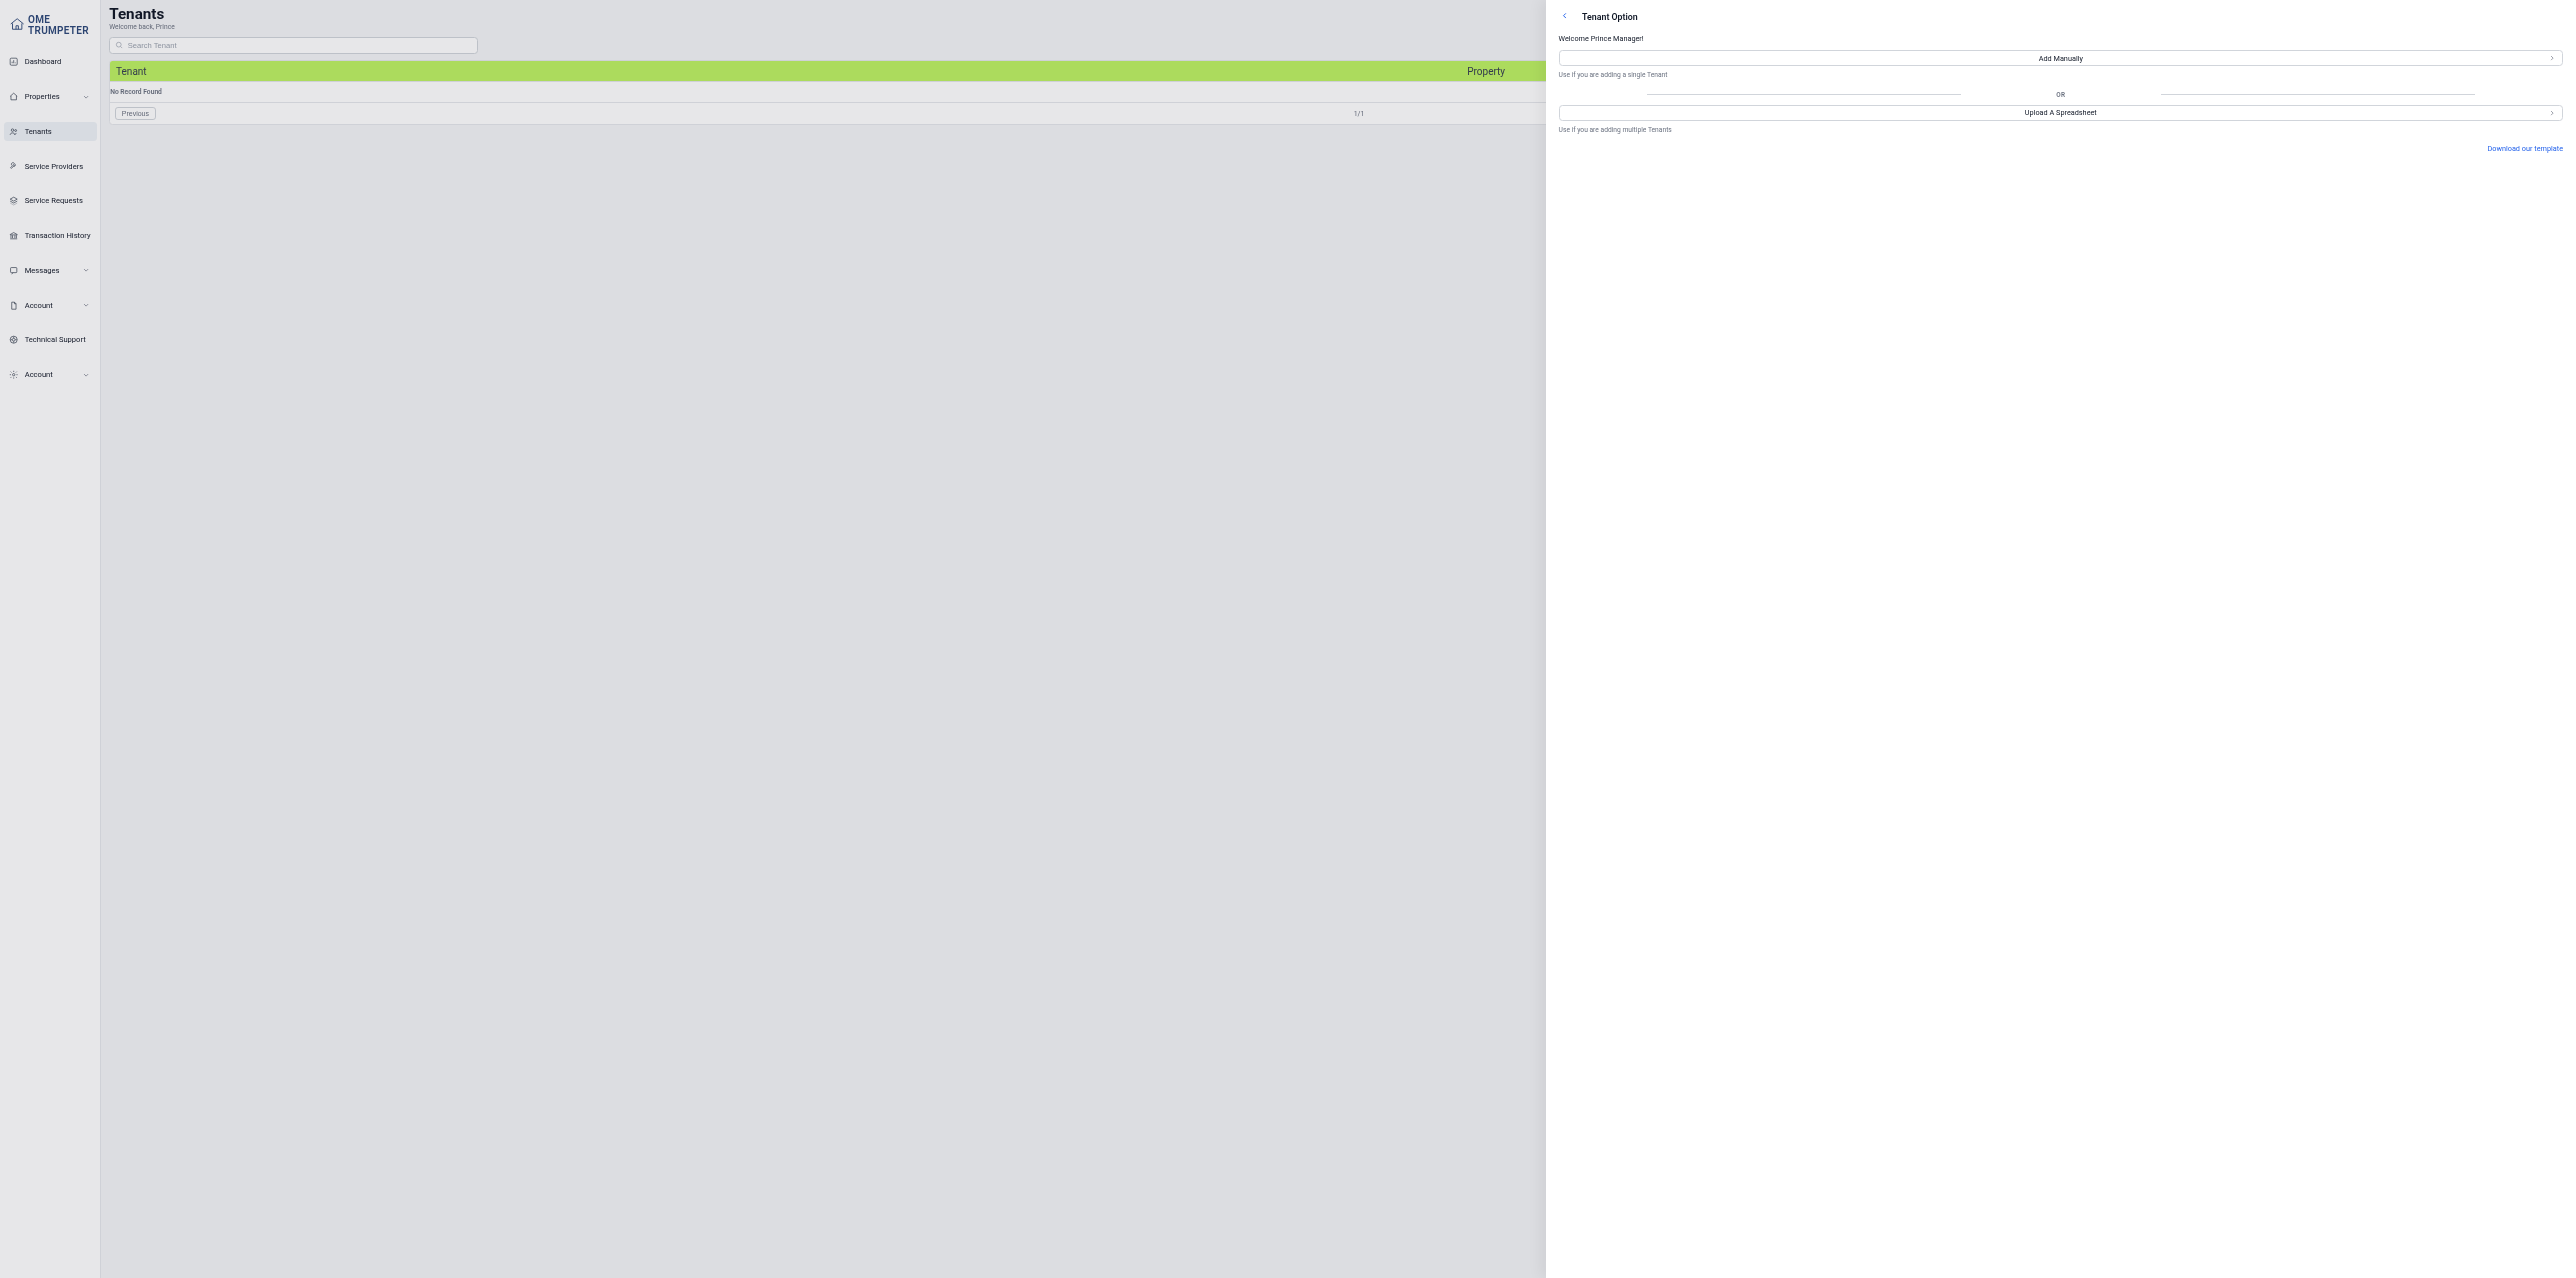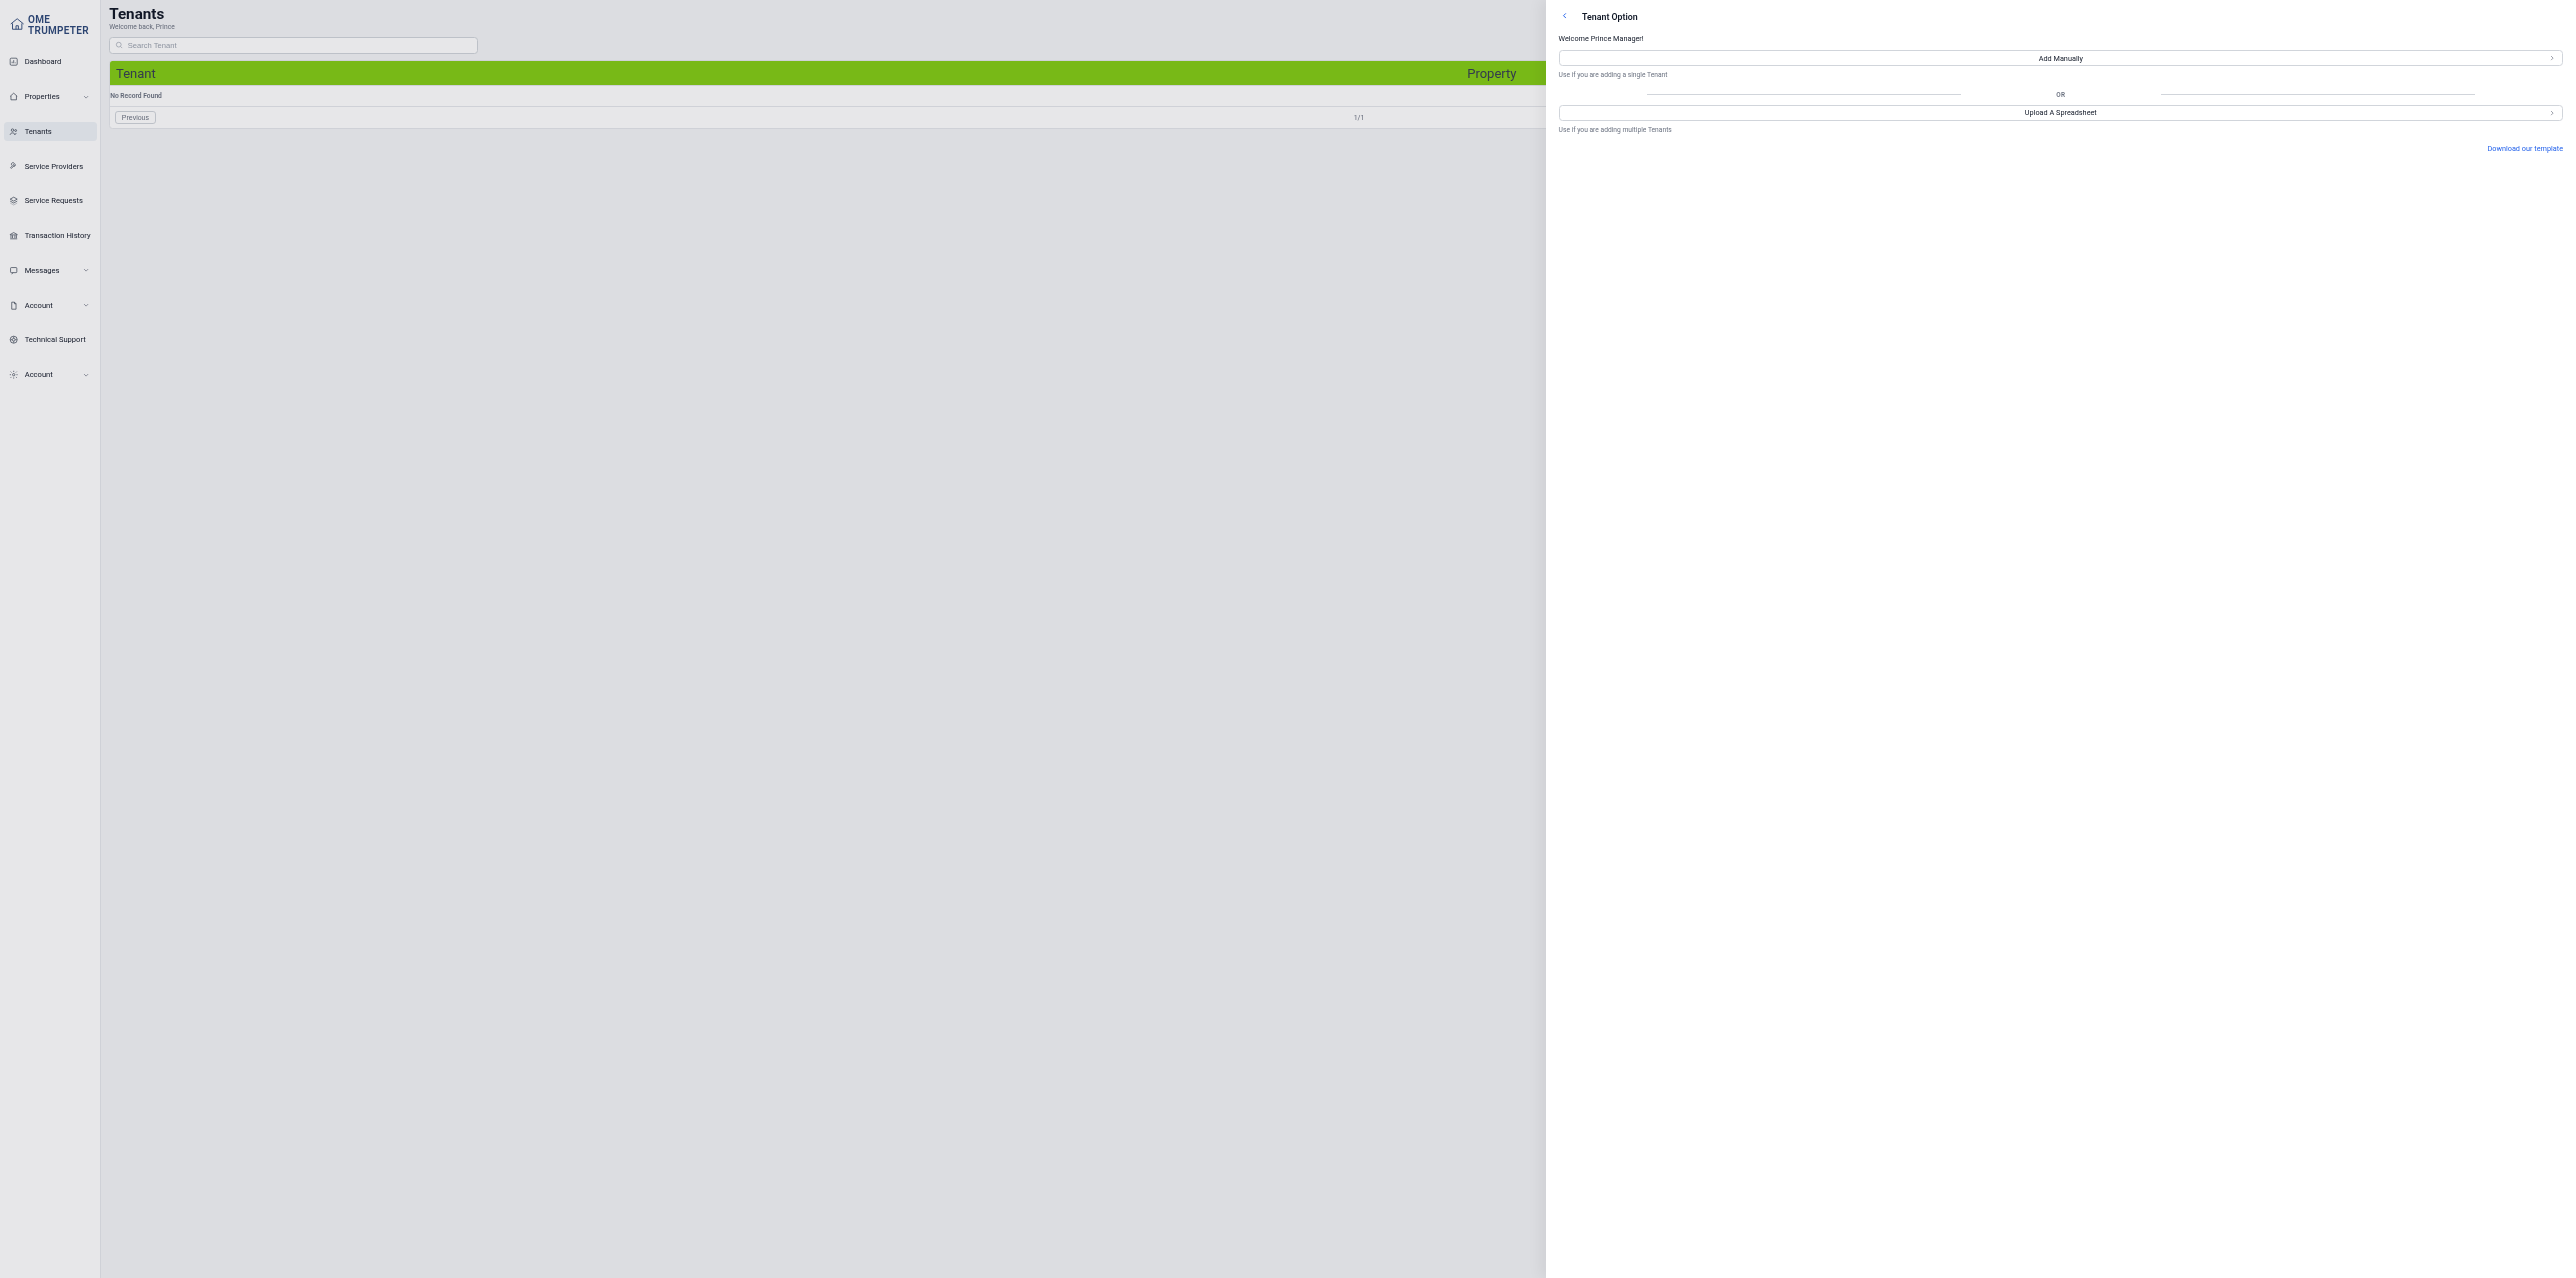--- a/index.html
+++ b/index.html
@@ -121,23 +121,23 @@
 
   .table-wrap {
     margin: 0 8.2px;
     border: 0.6px solid #e5e7eb;
     border-radius: 3.5px;
     background: #ffffff;
     overflow: hidden;
   }
   .thead {
     display: flex;
-    background: #84cc16;
+    background: #bef264;
     border-bottom: 0.6px solid #e5e7eb;
-    font-size: 13px;
+    font-size: 10px;
     color: #374151;
   }
   .th {
     padding: 4.7px 5.9px;
     flex: 1 1 0;
   }
   .empty {
     text-align: left;
     font-size: 6.7px;
     color: #6b7280;

